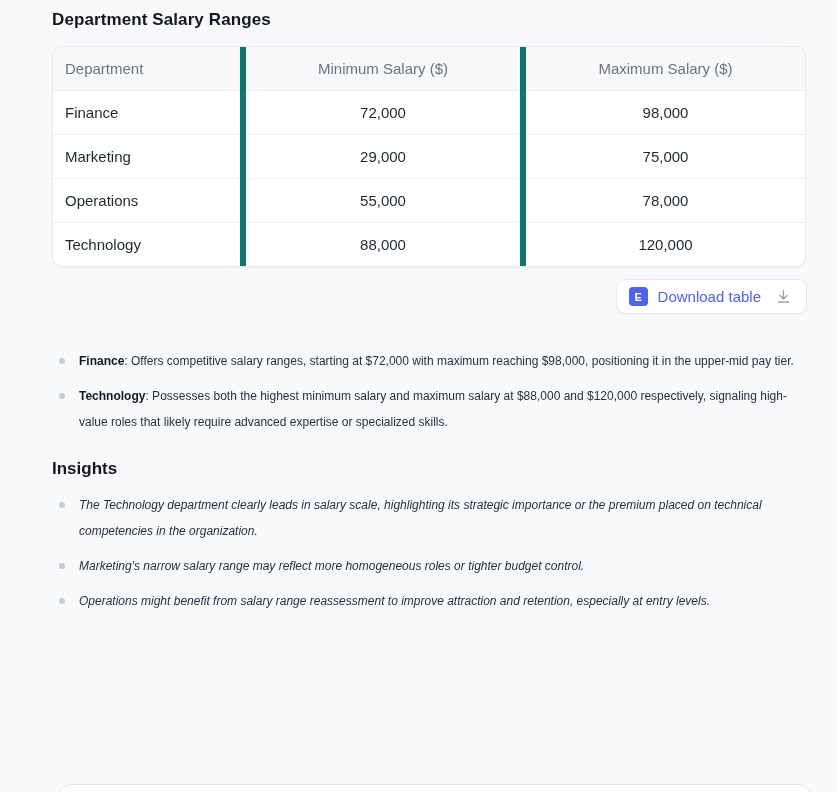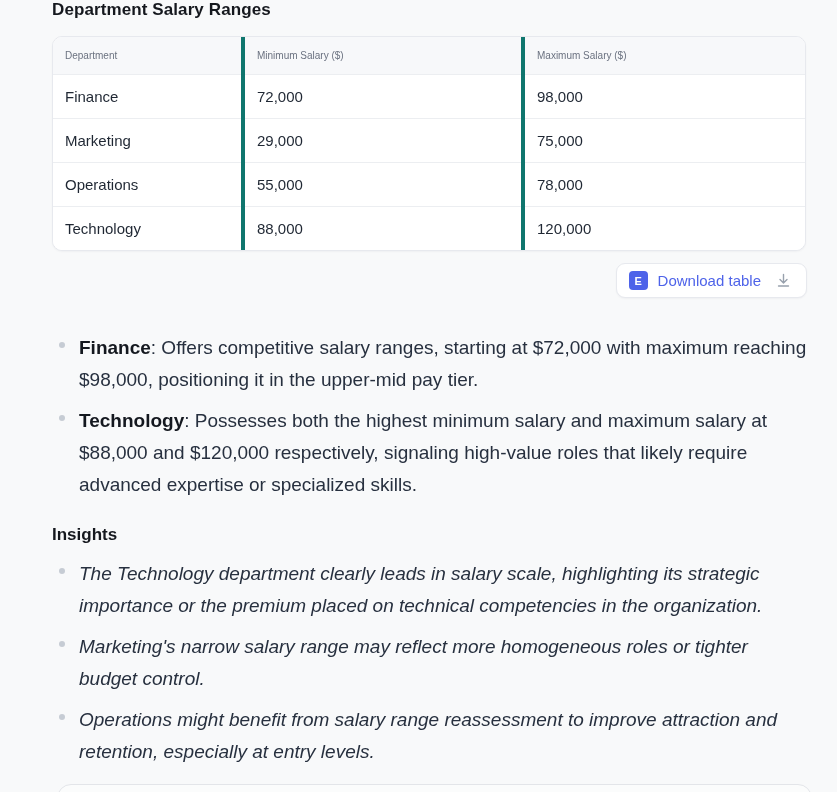--- a/index.html
+++ b/index.html
@@ -9,21 +9,21 @@
     background: #f8f9fa;
     font-family: "Liberation Sans", sans-serif;
     color: #27303f;
   }
   .viewport {
     position: relative;
     width: 837px; height: 792px;
     overflow: hidden;
   }
   .content {
-    padding: 0 31px 0 52px;
+    padding: 10px 31px 0 52px;
   }
   .page-title {
     font-size: 17px;
     font-weight: 700;
     color: #15181e;
     letter-spacing: .1px;
     margin-bottom: 16px;
   }
   
   .table-card {
@@ -39,34 +39,34 @@
     border-collapse: collapse;
     table-layout: fixed;
   }
   .salary-table col.c1 { width: 190px; }
   .salary-table col.c2 { width: 280px; }
   .salary-table col.c3 { width: 282px; }
   .salary-table th {
     background: #f7f8fa;
     color: #6b7280;
     font-weight: 400;
-    font-size: 10px;
+    font-size: 15px;
     text-align: left;
     padding: 13px 12px;
     border-bottom: 1px solid #eceef1;
   }
   .salary-table td {
     background: #ffffff;
     color: #1f2733;
     font-size: 15px;
     padding: 13px 12px;
     border-bottom: 1px solid #eceef1;
   }
   .salary-table tr:last-child td { border-bottom: none; }
-  .salary-table th + th, .salary-table td + td { border-left: 4px solid #0f766e; }
+  .salary-table th + th, .salary-table td + td { border-left: 6px solid #0f766e; text-align: center; }
   
   .download-row {
     width: 755px;
     display: flex;
     justify-content: flex-end;
     margin-top: 12px;
   }
   .download-btn {
     display: inline-flex;
     align-items: center;
@@ -97,22 +97,22 @@
   
   .bullet-list {
     list-style: none;
     margin-top: 34px;
     width: 756px;
   }
   .bullet-list li {
     position: relative;
     padding-left: 27px;
     margin-bottom: 9px;
-    font-size: 19px;
-    line-height: 32px;
+    font-size: 12px;
+    line-height: 26px;
     color: #27303f;
   }
   .bullet-list li::before {
     content: "";
     position: absolute;
     left: 7px; top: 10px;
     width: 6px; height: 6px;
     border-radius: 50%;
     background: #c6ccd4;
   }

